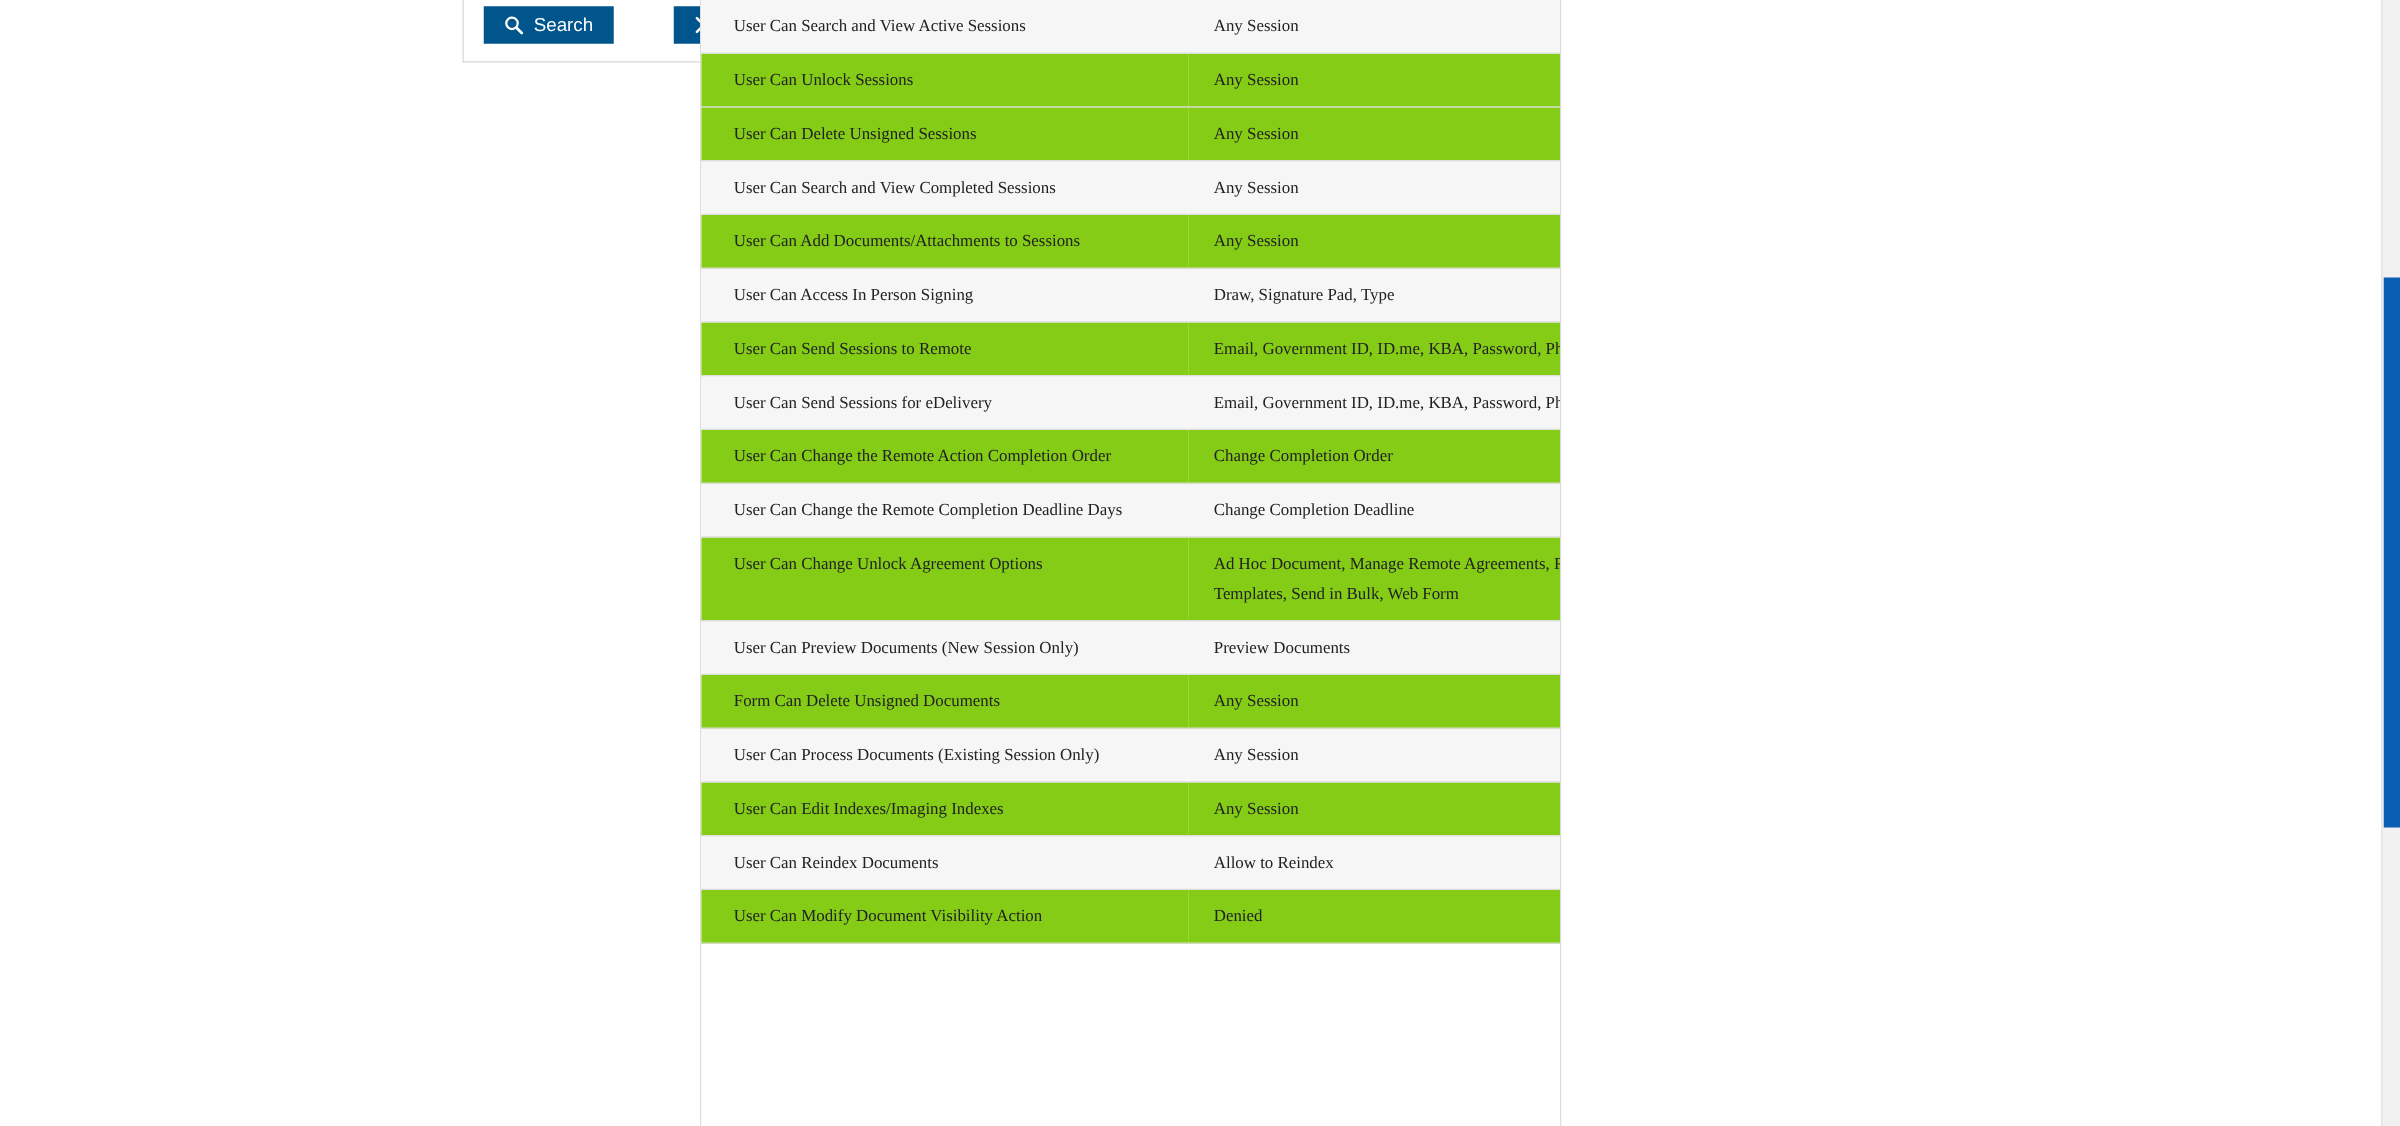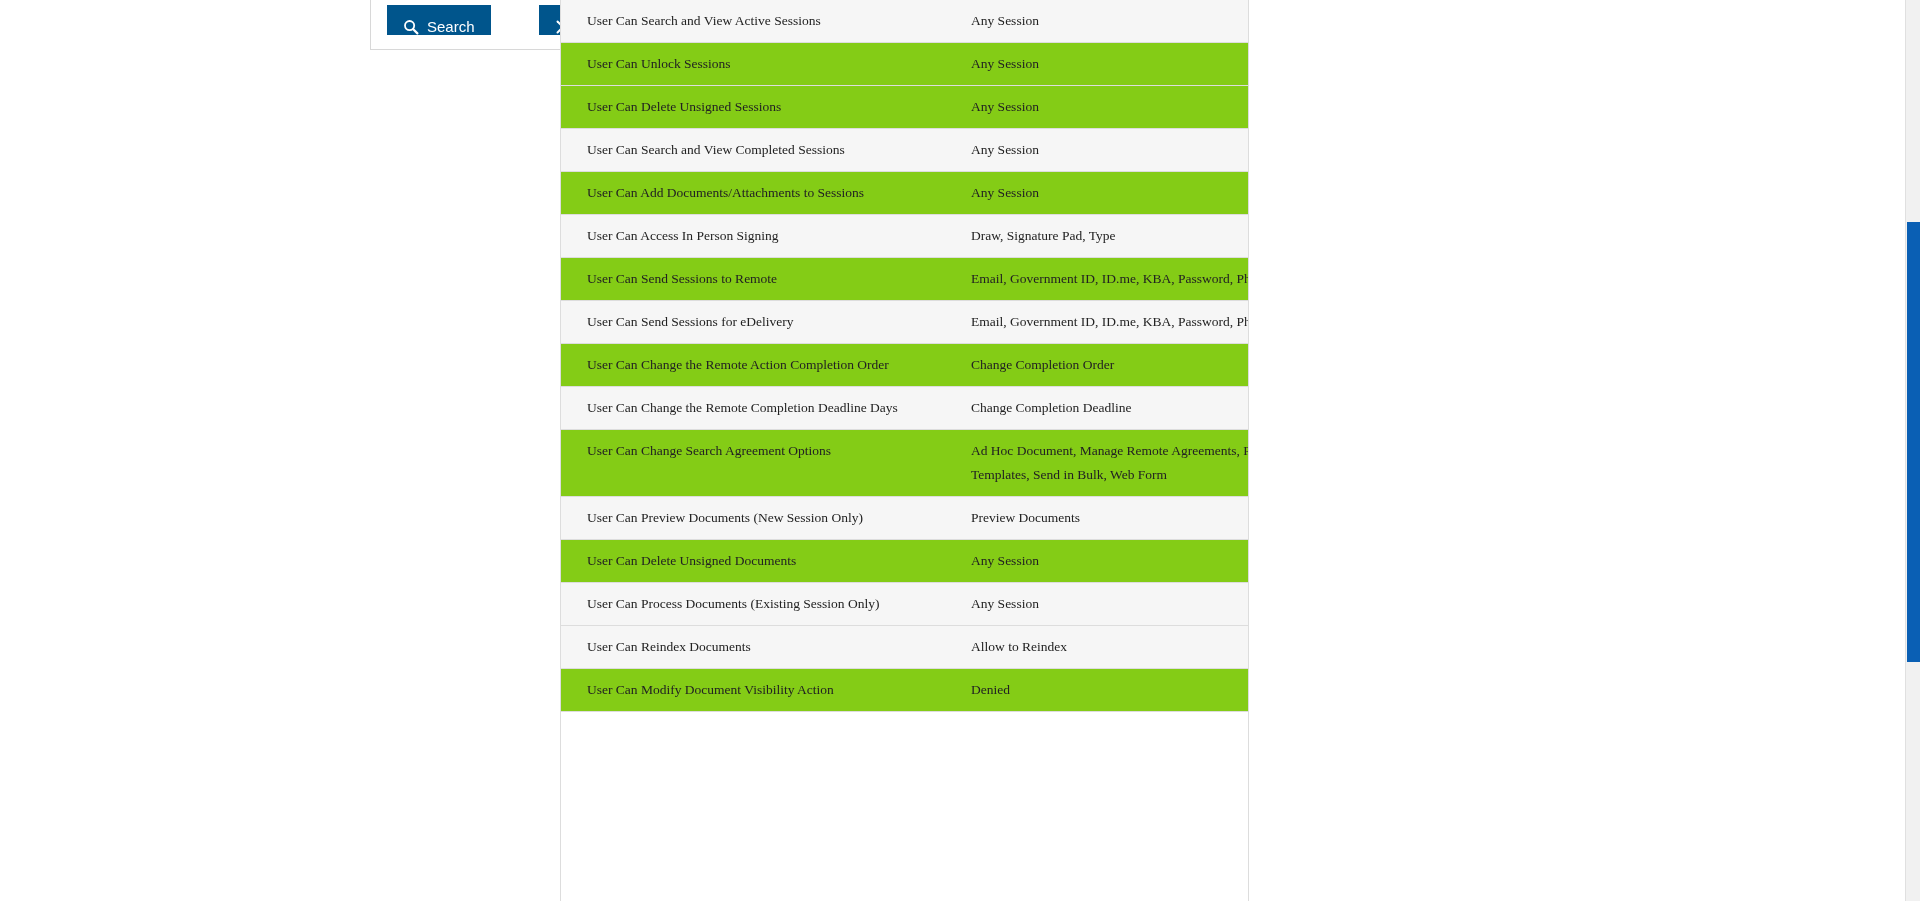--- a/index.html
+++ b/index.html
@@ -34,21 +34,21 @@
     position: absolute;
     left: 0;
     top: 60px;
     width: 100%;
     height: 40px;
     display: flex;
     align-items: center;
   }
   .btn {
     display: inline-flex;
-    align-items: flex-end;
+    align-items: center;
     justify-content: center;
     gap: 8px;
     height: 30px;
     padding: 0 16px;
     background: #00558c;
     color: #ffffff;
     font-size: 15px;
     border: none;
     cursor: pointer;
     font-family: "Liberation Sans", sans-serif;
@@ -208,40 +208,46 @@
               <span class="cell-line">Change Completion Order</span>
             </td>
           </tr>
           <tr class="alt">
             <td class="c1">User Can Change the Remote Completion Deadline Days</td>
             <td class="c2">
               <span class="cell-line">Change Completion Deadline</span>
             </td>
           </tr>
           <tr class="plain">
-            <td class="c1">User Can Change Search Agreement Options</td>
+            <td class="c1">User Can Change Unlock Agreement Options</td>
             <td class="c2">
               <span class="cell-line">Ad Hoc Document, Manage Remote Agreements, Reusable</span>
               <span class="cell-line">Templates, Send in Bulk, Web Form</span>
             </td>
           </tr>
           <tr class="alt">
             <td class="c1">User Can Preview Documents (New Session Only)</td>
             <td class="c2">
               <span class="cell-line">Preview Documents</span>
             </td>
           </tr>
           <tr class="plain">
-            <td class="c1">User Can Delete Unsigned Documents</td>
+            <td class="c1">Form Can Delete Unsigned Documents</td>
             <td class="c2">
               <span class="cell-line">Any Session</span>
             </td>
           </tr>
           <tr class="alt">
             <td class="c1">User Can Process Documents (Existing Session Only)</td>
+            <td class="c2">
+              <span class="cell-line">Any Session</span>
+            </td>
+          </tr>
+          <tr class="plain">
+            <td class="c1">User Can Edit Indexes/Imaging Indexes</td>
             <td class="c2">
               <span class="cell-line">Any Session</span>
             </td>
           </tr>
           <tr class="alt">
             <td class="c1">User Can Reindex Documents</td>
             <td class="c2">
               <span class="cell-line">Allow to Reindex</span>
             </td>
           </tr>

